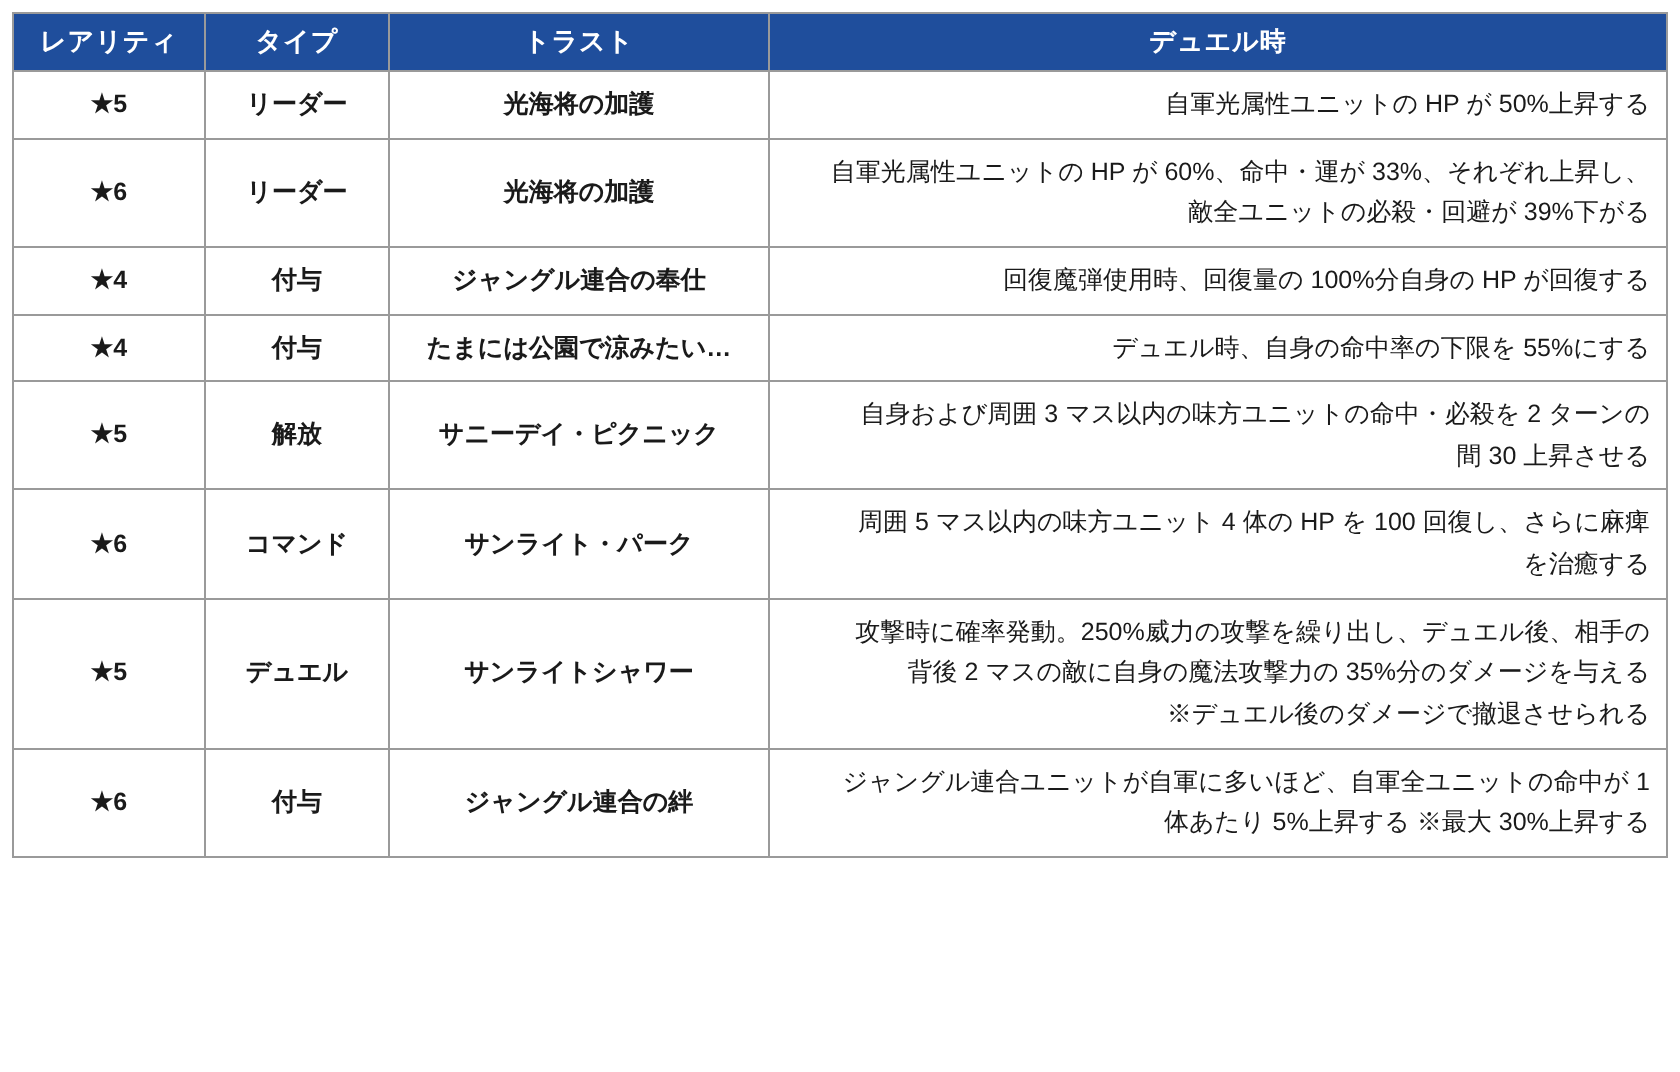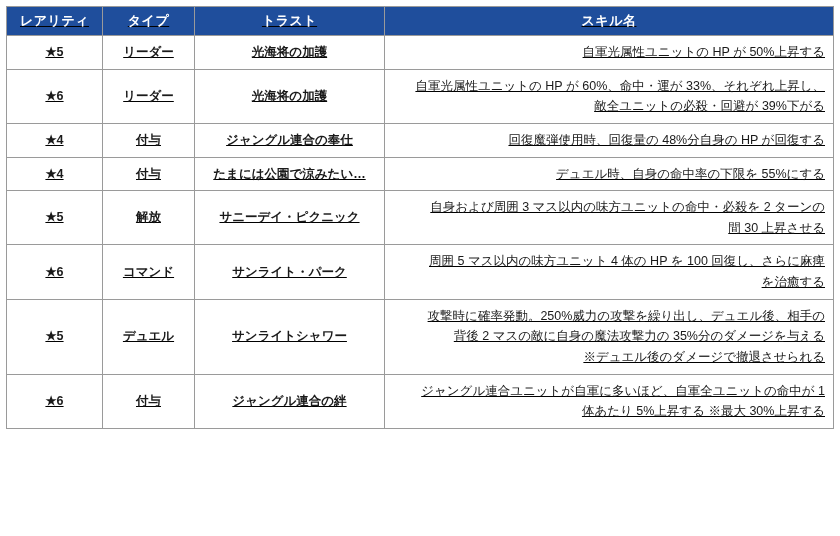--- a/index.html
+++ b/index.html
@@ -11,21 +11,20 @@
     font-family: "Liberation Sans", sans-serif;
     width: 840px;
     height: 536px;
     overflow: hidden;
   }
   .skill-table {
     border-collapse: collapse;
     width: 828px;
     margin: 6px 6px 2px 6px;
     table-layout: fixed;
-    text-decoration: underline;
   }
   .skill-table th {
     background: #1f4e9c;
     color: #ffffff;
     font-size: 13px;
     font-weight: bold;
     text-align: center;
     border: 1px solid #9a9a9a;
     padding: 5px 2px;
     letter-spacing: 0.5px;
@@ -68,21 +67,21 @@
     <col class="col-rarity">
     <col class="col-type">
     <col class="col-name">
     <col class="col-desc">
   </colgroup>
   <thead>
     <tr>
       <th>レアリティ</th>
       <th>タイプ</th>
       <th>トラスト</th>
-      <th>スキル名</th>
+      <th>デュエル時</th>
     </tr>
   </thead>
   <tbody>
       <tr>
         <td class="c-rarity">★5</td>
         <td class="c-type">リーダー</td>
         <td class="c-name">光海将の加護</td>
         <td class="c-desc">
           <span class="desc-line">自軍光属性ユニットの HP が 50%上昇する</span>
         </td>
@@ -94,21 +93,21 @@
         <td class="c-desc">
           <span class="desc-line">自軍光属性ユニットの HP が 60%、命中・運が 33%、それぞれ上昇し、</span>
           <span class="desc-line">敵全ユニットの必殺・回避が 39%下がる</span>
         </td>
       </tr>
       <tr>
         <td class="c-rarity">★4</td>
         <td class="c-type">付与</td>
         <td class="c-name">ジャングル連合の奉仕</td>
         <td class="c-desc">
-          <span class="desc-line">回復魔弾使用時、回復量の 48%分自身の HP が回復する</span>
+          <span class="desc-line">回復魔弾使用時、回復量の 100%分自身の HP が回復する</span>
         </td>
       </tr>
       <tr>
         <td class="c-rarity">★4</td>
         <td class="c-type">付与</td>
         <td class="c-name">たまには公園で涼みたい…</td>
         <td class="c-desc">
           <span class="desc-line">デュエル時、自身の命中率の下限を 55%にする</span>
         </td>
       </tr>

